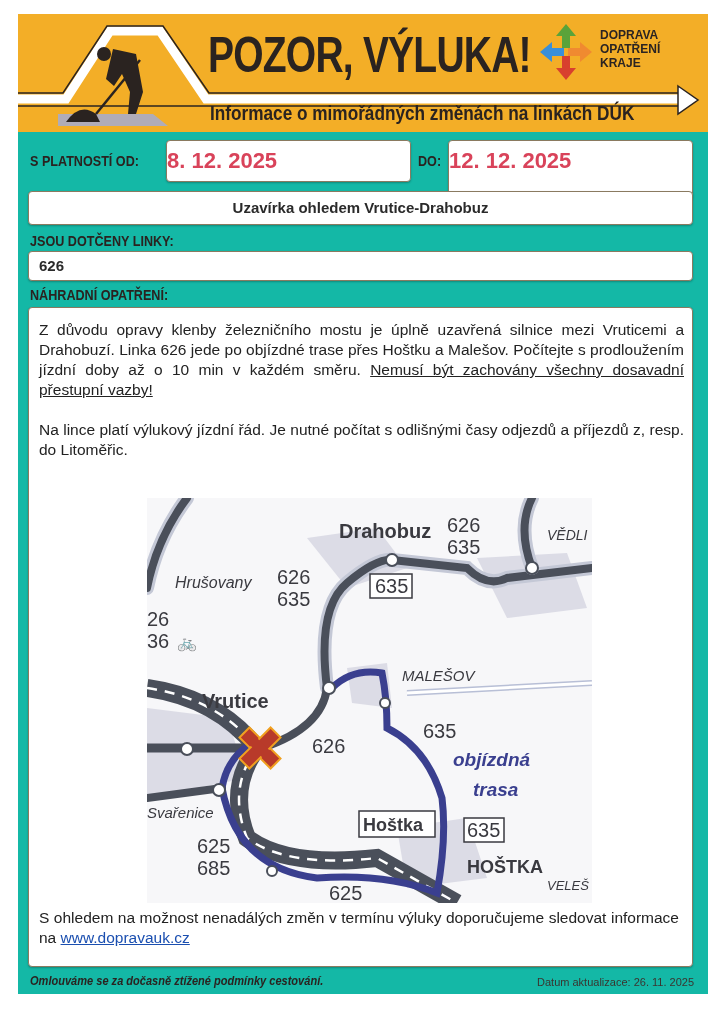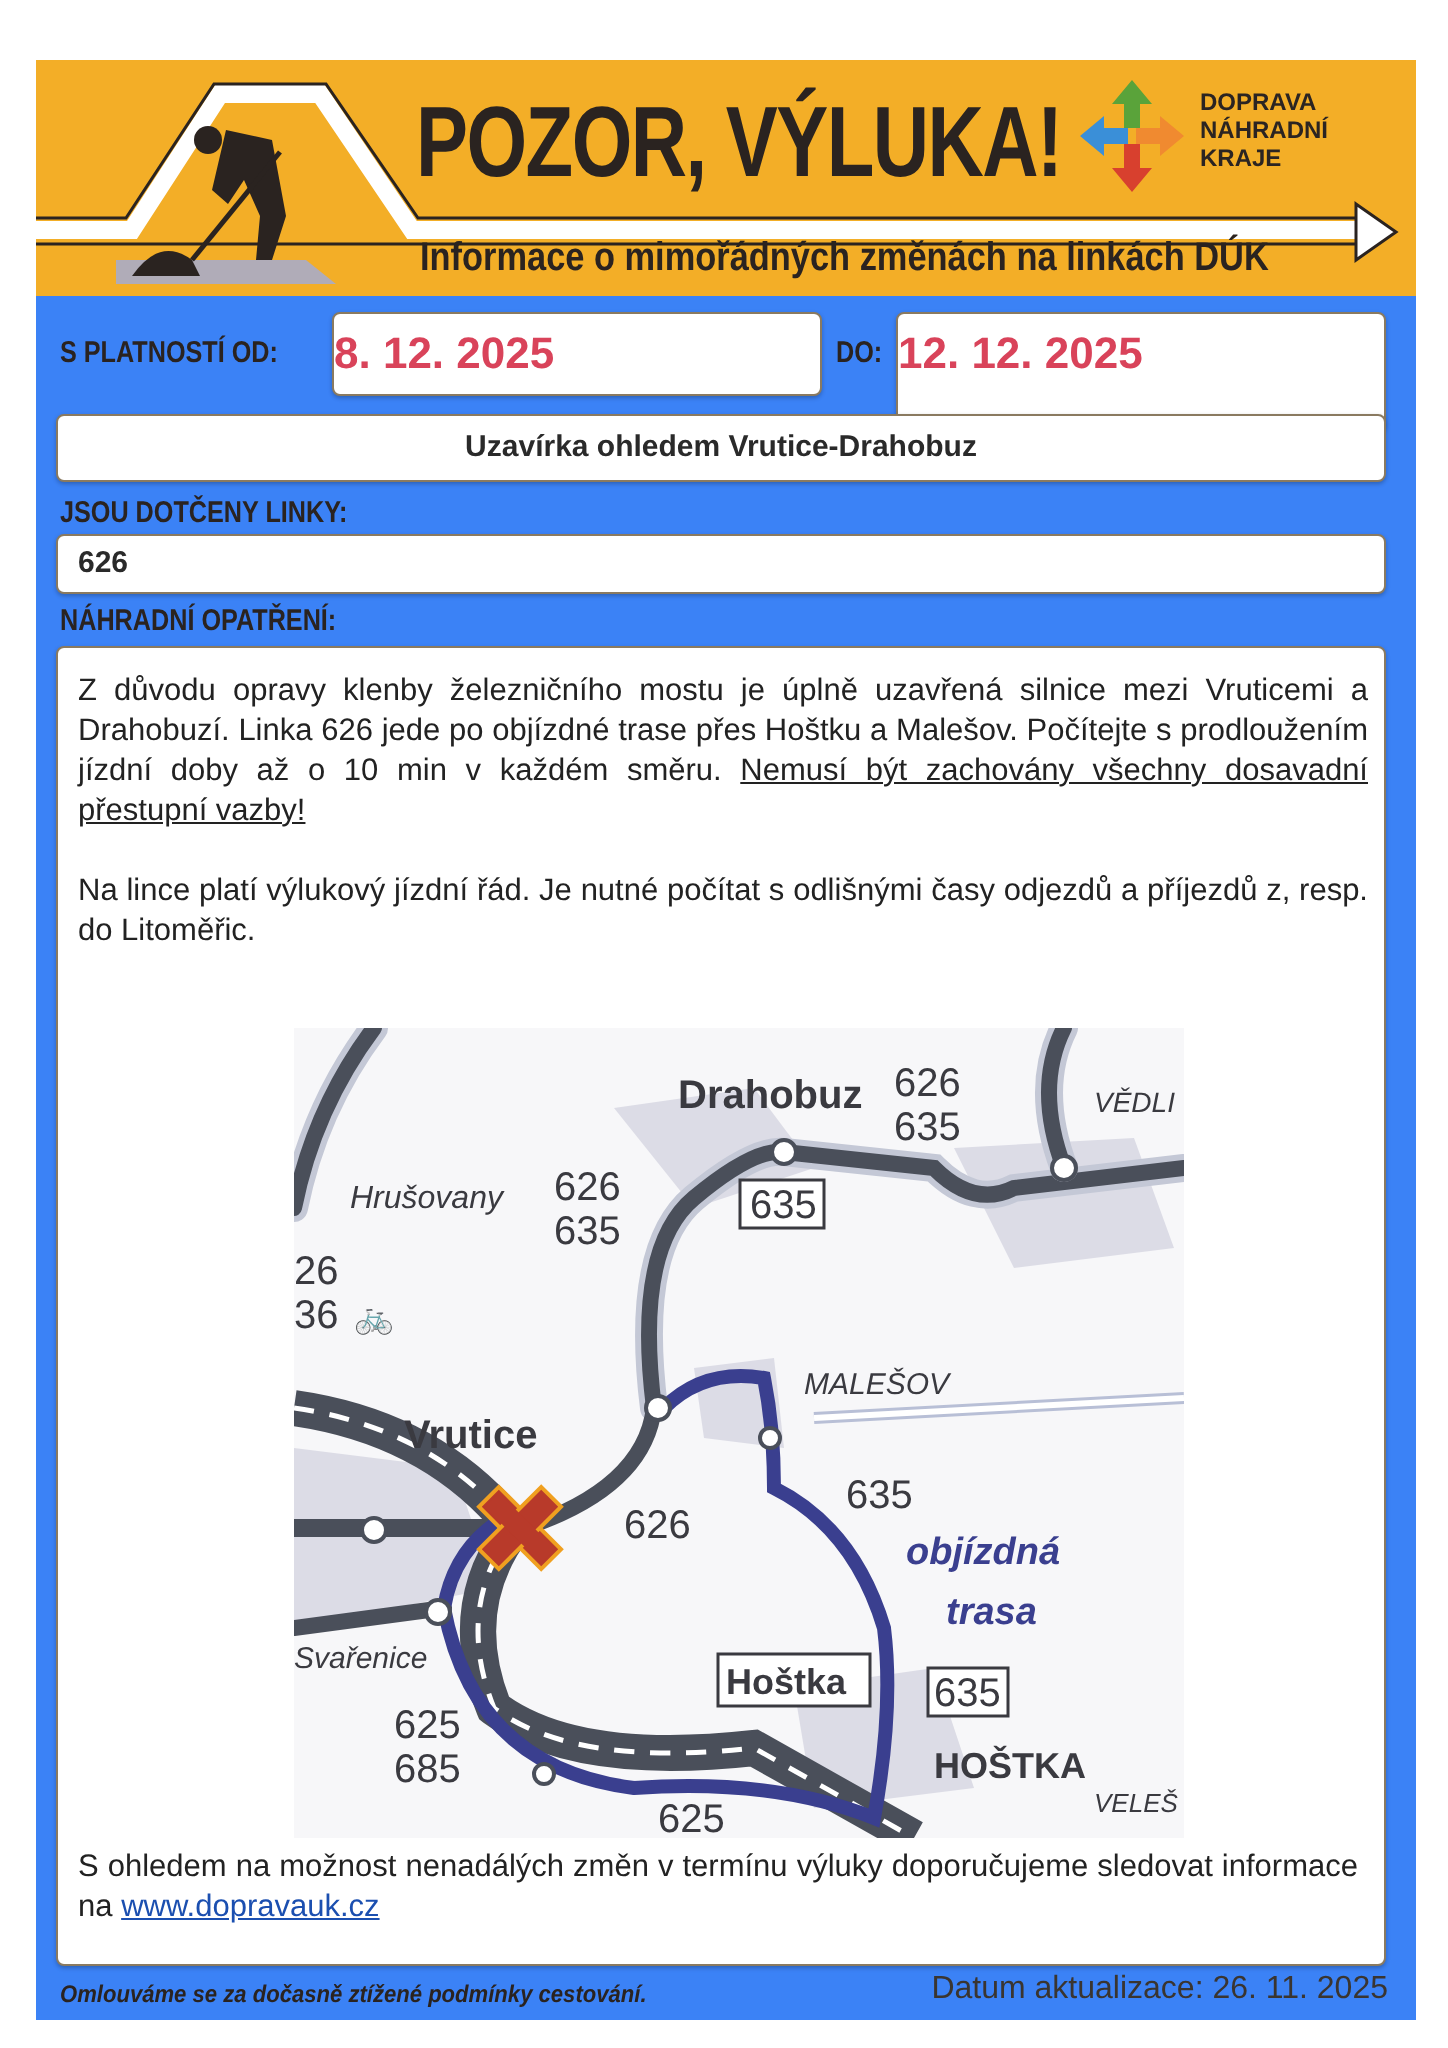--- a/index.html
+++ b/index.html
@@ -1,35 +1,35 @@
 <!DOCTYPE html>
 <html><head>
 <meta charset="utf-8">
 <style>
   * { box-sizing: border-box; margin: 0; padding: 0; }
   body { width: 724px; height: 1024px; background: #ffffff; font-family: "Liberation Sans", sans-serif; position: relative; overflow: hidden; }
-  .sheet { position: absolute; left: 18px; top: 30px; width: 690px; height: 980px; background: #3b82f6; }
+  .sheet { position: absolute; left: 18px; top: 14px; width: 690px; height: 980px; background: #14b8a6; }
   .header { position: absolute; left: 0; top: 0; width: 690px; height: 118px; background: #f3ae27; }
   .title { position: absolute; left: 190px; top: 12px; font-family: "Liberation Sans", sans-serif; font-weight: bold; font-size: 50px; color: #2a2320; letter-spacing: -1px; transform: scaleX(0.78); transform-origin: left top; white-space: nowrap; }
   .subtitle { position: absolute; left: 192px; top: 88px; font-weight: bold; font-size: 20px; color: #2a2320; transform: scaleX(0.86); transform-origin: left top; white-space: nowrap; }
   .logo { position: absolute; left: 520px; top: 8px; width: 160px; height: 64px; }
   .logo-text { position: absolute; left: 62px; top: 6px; font-weight: bold; font-size: 12px; line-height: 14px; color: #2b2422; }
   .road-svg { position: absolute; left: 0; top: 0; }
   .label { position: absolute; font-weight: bold; font-size: 15px; color: #2a2320; transform: scaleX(0.84); transform-origin: left top; white-space: nowrap; }
   .box { position: absolute; background: #fff; border: 1px solid #8a7a60; border-radius: 4px; box-shadow: 0 1px 2px rgba(0,0,0,0.25); }
   .date { color: #d9435a; font-weight: bold; font-size: 22px; text-align: left; line-height: 40px; }
   .center-text { text-align: center; font-weight: bold; font-size: 15px; color: #2a2a2a; line-height: 32px; }
   .lines-text { padding-left: 10px; font-weight: bold; font-size: 15px; color: #2a2a2a; line-height: 28px; }
   .body-box { padding: 12px 8px 0 10px; }
   .para { font-size: 15.5px; color: #222; line-height: 20px; text-align: justify; text-align-last: left; }
   .para u { text-decoration: underline; }
   .para + .para { margin-top: 20px; }
   .map { position: absolute; left: 118px; top: 190px; width: 445px; height: 405px; background: #f7f7f9; overflow: hidden; }
   .footer-note { position: absolute; left: 12px; bottom: 6px; font-weight: bold; font-style: italic; font-size: 12px; color: #2a2320; transform: scaleX(0.92); transform-origin: left top; }
-  .footer-date { position: absolute; right: 14px; bottom: 6px; font-size: 16px; color: #3a3530; }
+  .footer-date { position: absolute; right: 14px; bottom: 6px; font-size: 11px; color: #3a3530; }
   .end-para { position: absolute; left: 10px; top: 600px; width: 640px; }
   a.link { color: #1b4fb0; text-decoration: underline; }
 </style>
 </head>
 <body>
 
 <div class="sheet">
 
   <div class="header">
     <svg class="road-svg" width="690" height="118">
@@ -50,21 +50,21 @@
     <div class="subtitle">Informace o mimořádných změnách na linkách DÚK</div>
     <div class="logo">
       <svg width="56" height="60">
         <polygon points="28,2 38,14 32,14 32,26 24,26 24,14 18,14" fill="#5aa33a"></polygon>
         <polygon points="2,30 14,20 14,26 26,26 26,34 14,34 14,40" fill="#3a8fd8"></polygon>
         <polygon points="54,30 42,20 42,26 30,26 30,34 42,34 42,40" fill="#f08a30"></polygon>
         <polygon points="28,58 38,46 32,46 32,34 24,34 24,46 18,46" fill="#d8402e"></polygon>
       </svg>
       <div class="logo-text">
         <div>DOPRAVA</div>
-        <div>NÁHRADNÍ</div>
+        <div>OPATŘENÍ</div>
         <div>KRAJE</div>
       </div>
     </div>
   </div>
 
   <div class="label" style="left:12px; top:138px;">S PLATNOSTÍ OD:</div>
   <div class="box date" style="left:148px; top:126px; width:245px; height:42px;">8. 12. 2025</div>
   <div class="label" style="left:400px; top:138px;">DO:</div>
   <div class="box date" style="left:430px; top:126px; width:245px; height:60px;">12. 12. 2025</div>
 

